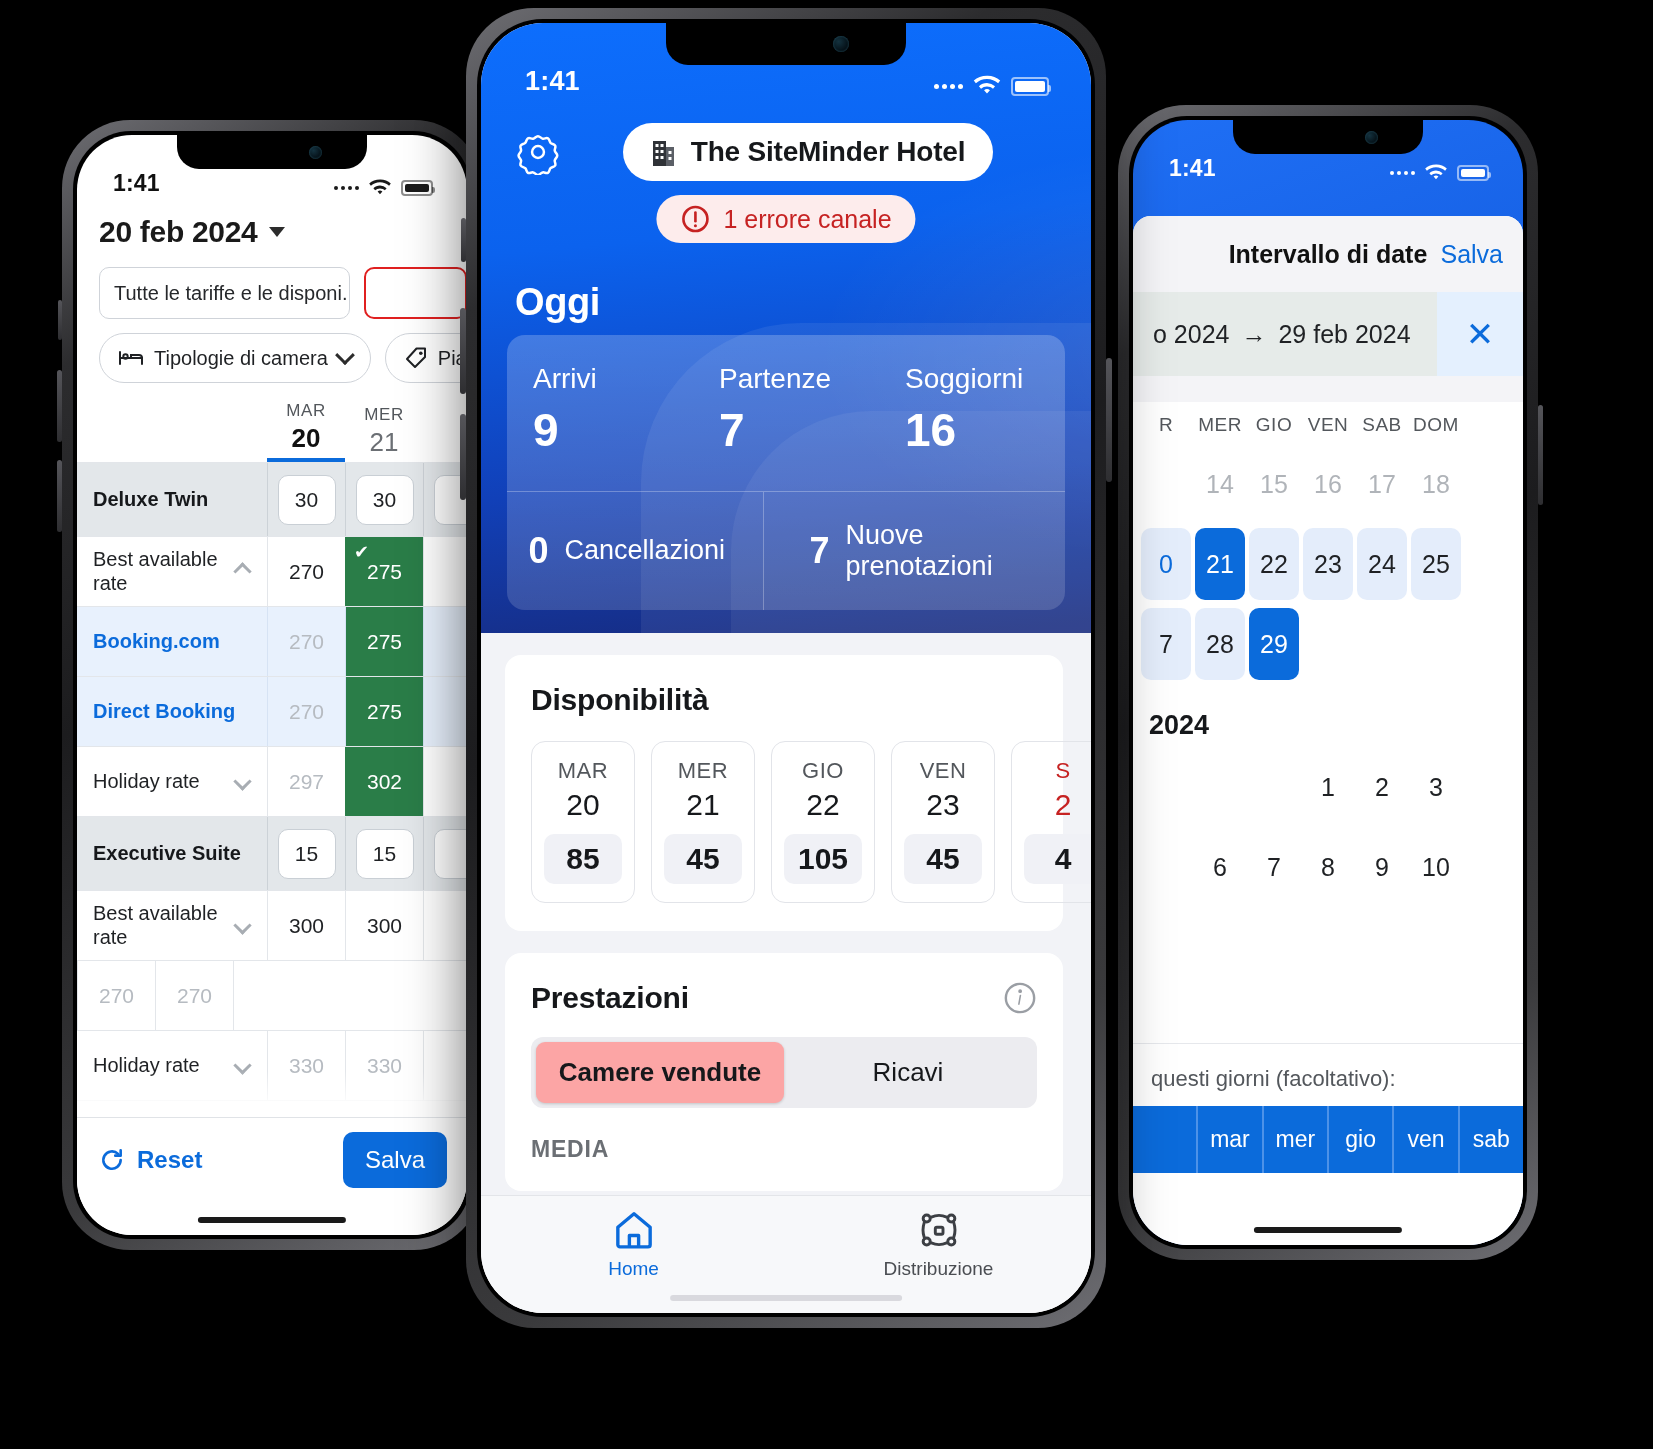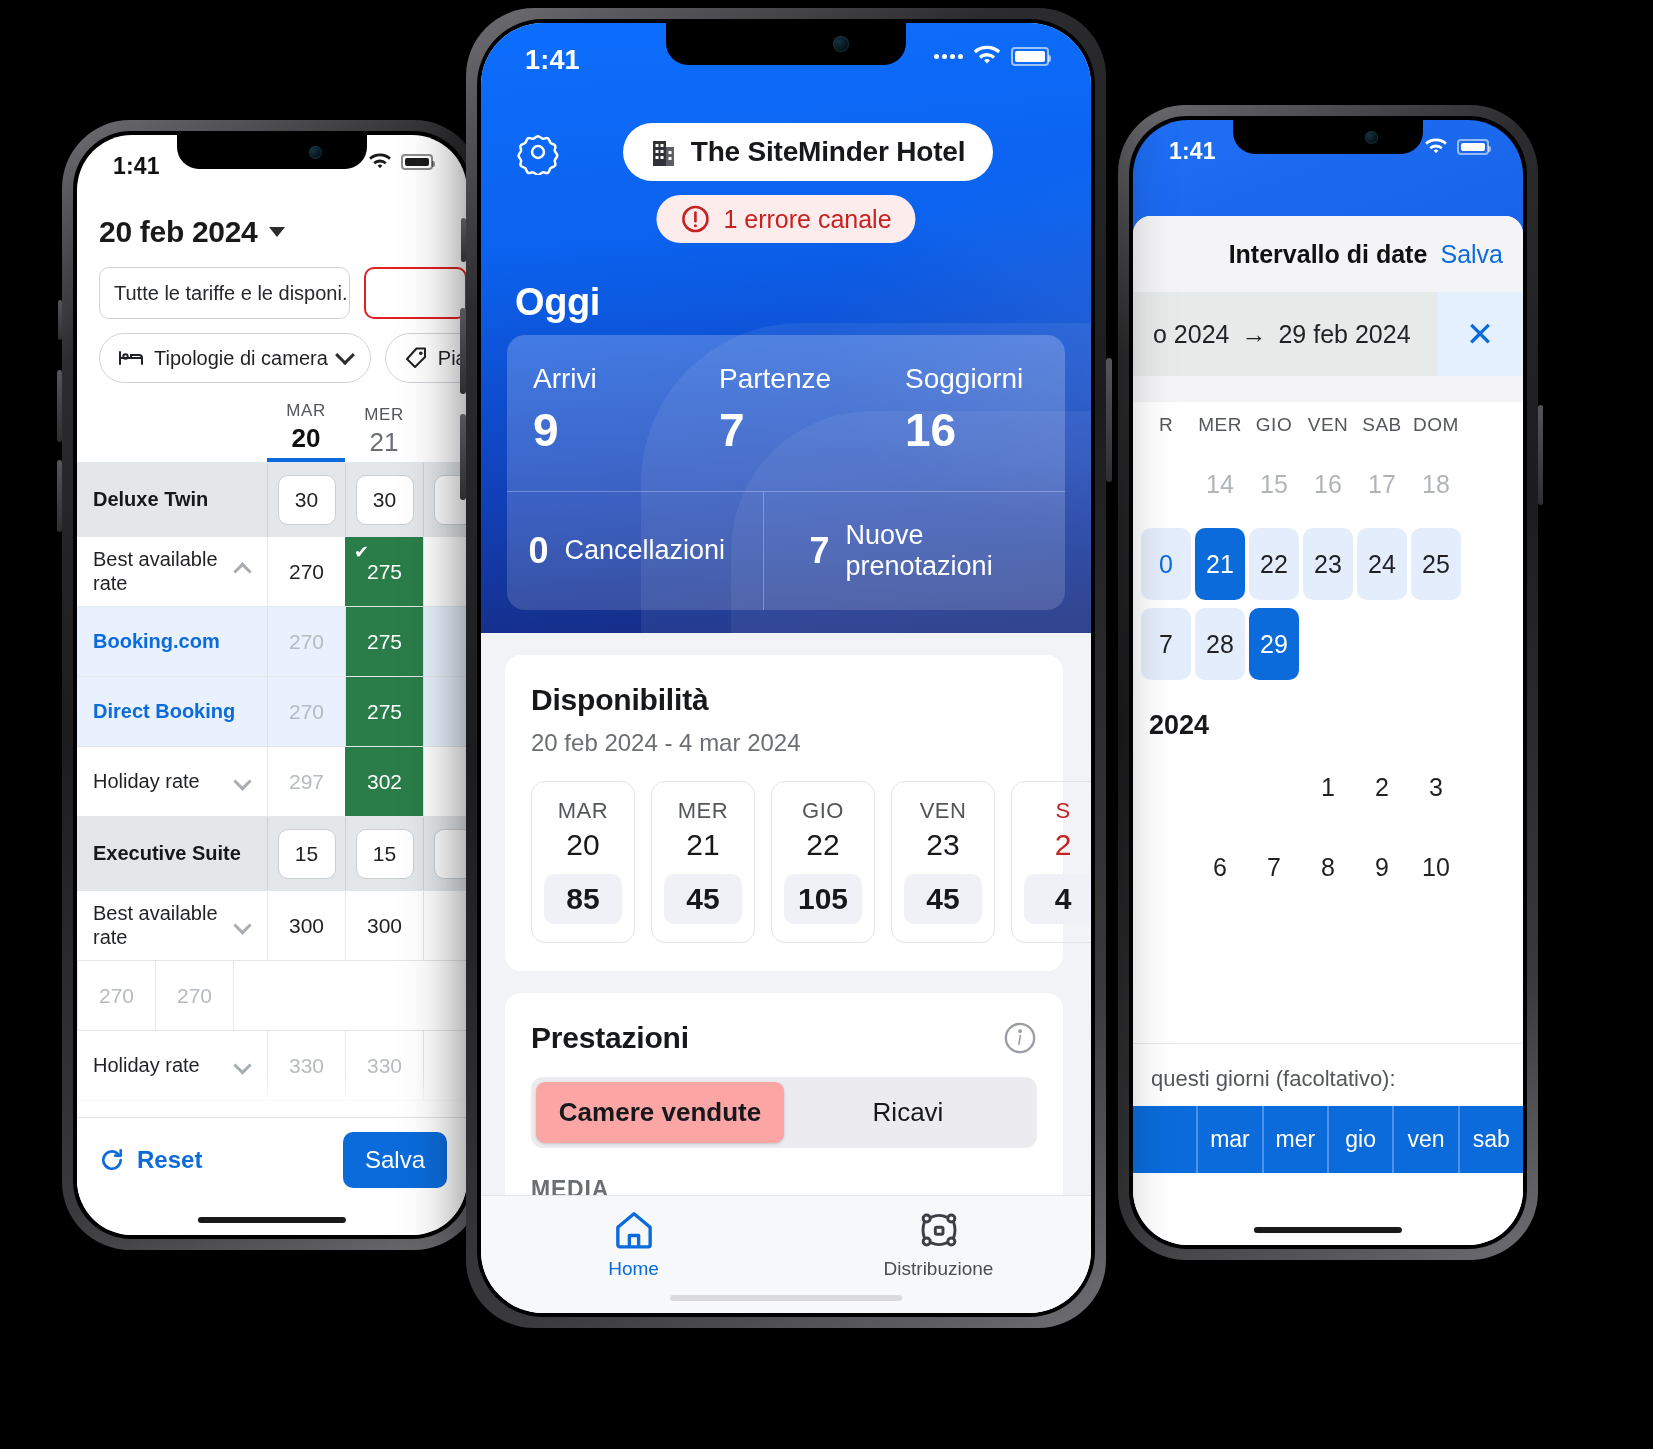--- a/index.html
+++ b/index.html
@@ -57,21 +57,21 @@
   .home-ind {
     position: absolute; bottom: 12px; left: 50%; transform: translateX(-50%);
     width: 38%; height: 6px; border-radius: 3px; background: #1a1a1a;
     z-index: 45;
   }
   .home-ind.light { background: #d9d9de; }
 
   .statusbar {
     position: absolute; top: 0; left: 0; right: 0;
     height: 62px;
-    display: flex; align-items: flex-start; justify-content: space-between;
+    display: flex; align-items: flex-end; justify-content: space-between;
     padding: 18px 34px 0 36px;
     z-index: 30;
     font-size: 23px; font-weight: 700;
     letter-spacing: 0.2px;
   }
   .statusbar .right { display: flex; align-items: center; gap: 9px; }
   .dots { display: flex; gap: 3px; align-items: flex-end; }
   .dots i { width: 4px; height: 4px; border-radius: 50%; display: block; }
   .batt {
     width: 32px; height: 16px; border-radius: 4px;
@@ -737,21 +737,20 @@
             <div>
               <span class="n">7</span>
               <span class="t">Nuove prenotazioni</span>
             </div>
           </div>
         </div>
 
         <div class="cp-content">
           <div class="cp-card">
             <h3>Disponibilità</h3>
-            <div class="sub">20 feb 2024 - 4 mar 2024</div>
             <div class="cp-avail">
               <div class="cp-availcard">
                 <div class="dw">MAR</div>
                 <div class="dn">20</div>
                 <div class="v">85</div>
               </div>
               <div class="cp-availcard">
                 <div class="dw">MER</div>
                 <div class="dn">21</div>
                 <div class="v">45</div>

